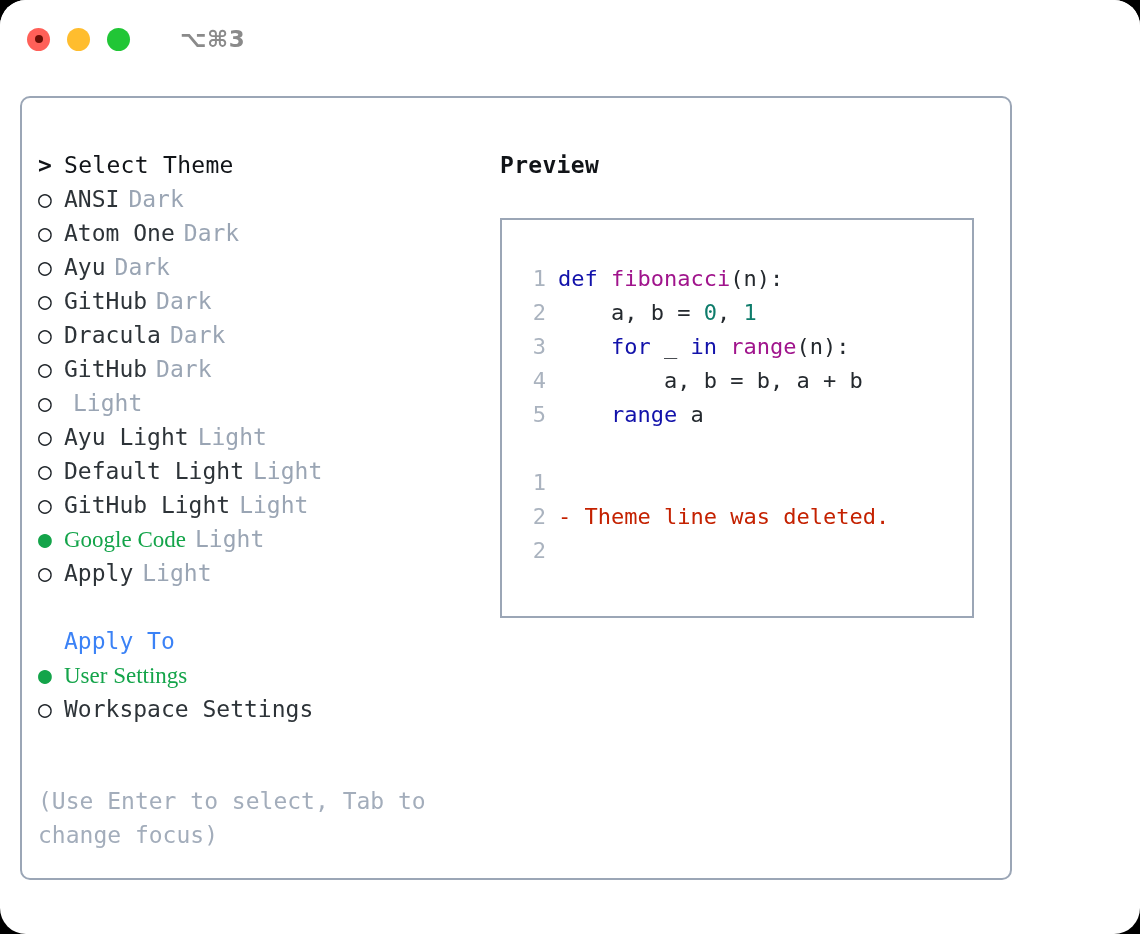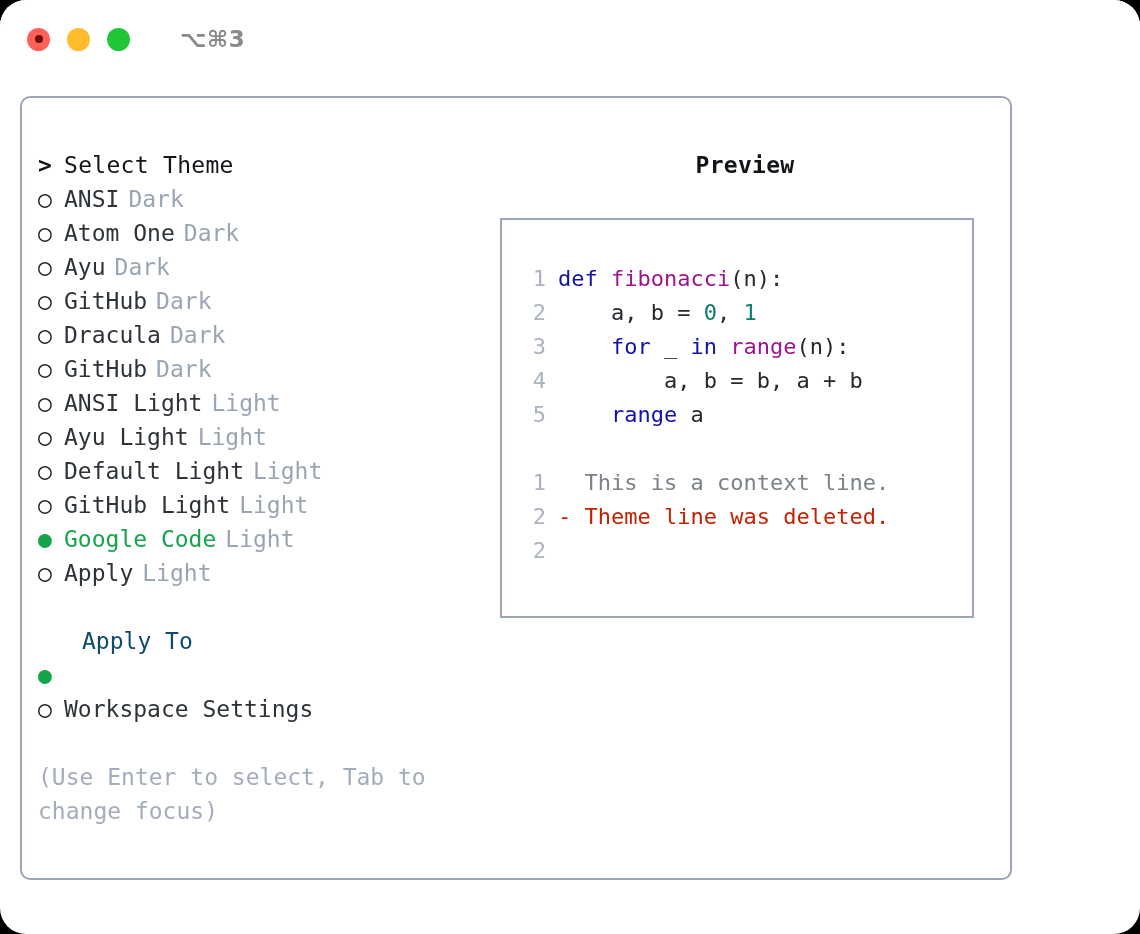--- a/index.html
+++ b/index.html
@@ -121,36 +121,35 @@
   .heading-row .label {
     font-weight: 400;
     color: #111418;
     letter-spacing: 0.3px;
   }
   .heading-row .marker { color: #111418; font-weight: 700; }
 
   .label {
     color: #2d3338;
   }
-  .row.selected .label { color: #14a44a; }
+  .row.selected .label { color: #14a44a; font-family: Liberation Serif, serif; }
 
   .category {
     color: #9aa5b4;
     margin-left: 9px;
   }
 
   .group-title {
-    color: #0c4a6e;
-    margin-left: 18px;
+    color: #3b82f6;
   }
 
   .hint {
     position: absolute;
     left: 16px;
-    top: 662px;
+    top: 686px;
     width: 420px;
     font-size: 23px;
     line-height: 34px;
     color: #a3adbb;
     white-space: pre-wrap;
   }
 
   
   .right-col {
     position: absolute;
@@ -158,21 +157,20 @@
     top: 50px;
     width: 490px;
   }
 
   .preview-title {
     font-size: 23px;
     font-weight: 700;
     color: #111418;
     line-height: 34px;
     letter-spacing: 0.3px;
-    text-align: center;
   }
 
   .preview-box {
     margin-top: 36px;
     width: 474px;
     height: 400px;
     border: 2px solid #9ba6b6;
     background: #ffffff;
     box-sizing: border-box;
     padding: 42px 0 0 18px;
@@ -255,21 +253,20 @@
           <span class="label">Dracula</span>
           <span class="category">Dark</span>
         </div>
         <div class="row">
           <span class="marker">○</span>
           <span class="label">GitHub</span>
           <span class="category">Dark</span>
         </div>
         <div class="row">
           <span class="marker">○</span>
-          <span class="label">ANSI Light</span>
           <span class="category">Light</span>
         </div>
         <div class="row">
           <span class="marker">○</span>
           <span class="label">Ayu Light</span>
           <span class="category">Light</span>
         </div>
         <div class="row">
           <span class="marker">○</span>
           <span class="label">Default Light</span>
@@ -294,20 +291,21 @@
         <div class="row">
           <span class="marker blank">·</span>
         </div>
 
         <div class="row">
           <span class="marker blank">·</span>
           <span class="label group-title">Apply To</span>
         </div>
         <div class="row selected">
           <span class="marker dot-filled">●</span>
+          <span class="label">User Settings</span>
         </div>
         <div class="row">
           <span class="marker">○</span>
           <span class="label">Workspace Settings</span>
         </div>
       </div>
 
       <div class="hint">(Use Enter to select, Tab to change focus)</div>
 
       <div class="right-col">
@@ -337,21 +335,20 @@
 
           <div class="code-line">
             <span class="gutter">5</span>
             <span class="code-text"><span class="tok-pl">    </span><span class="tok-kw">range</span><span class="tok-pl"> a</span></span>
           </div>
 
           <div class="diff-gap"></div>
 
           <div class="code-line">
             <span class="gutter">1</span>
-            <span class="code-text diff-ctx"><span> </span><span> This is a context line.</span></span>
           </div>
 
           <div class="code-line">
             <span class="gutter">2</span>
             <span class="code-text diff-del"><span>-</span><span> Theme line was deleted.</span></span>
           </div>
 
           <div class="code-line">
             <span class="gutter">2</span>
           </div>

